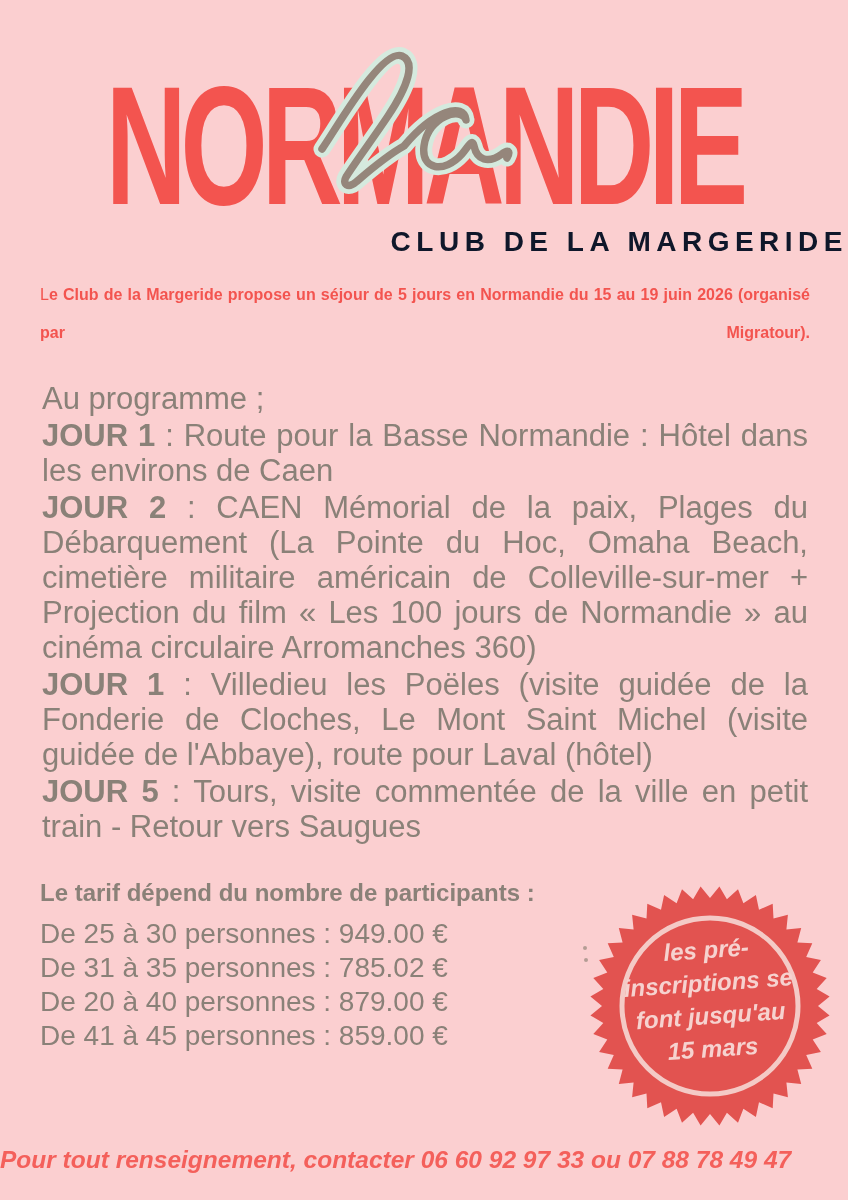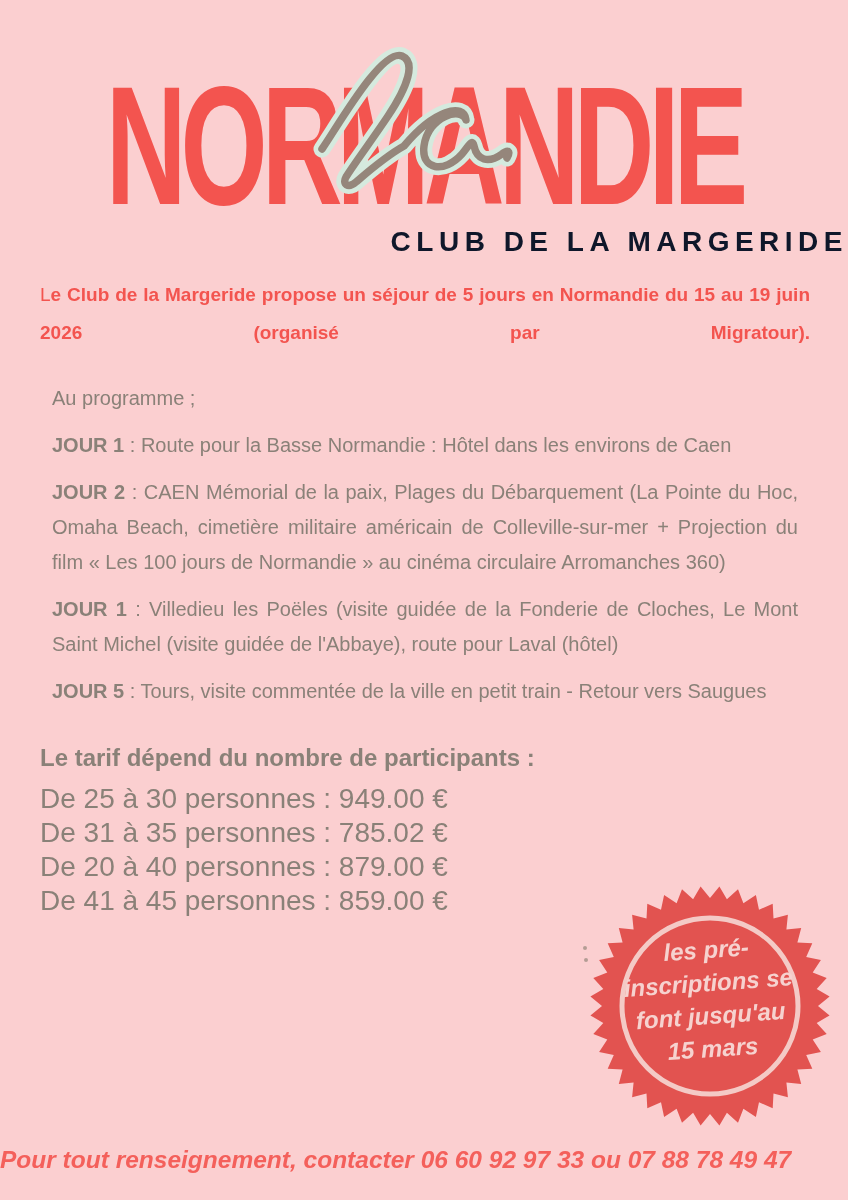--- a/index.html
+++ b/index.html
@@ -18,26 +18,26 @@
   .script-la{position:absolute;left:312px;top:34px;z-index:2;}
   .sr-only{position:absolute;width:1px;height:1px;overflow:hidden;clip:rect(0 0 0 0);}
   .subtitle{
     position:absolute;top:226px;left:0;width:100%;text-align:right;
     font-size:28px;font-weight:700;letter-spacing:5.5px;color:#0f172a;z-index:1;
   }
 
   
   .content{position:absolute;left:40px;width:770px;top:276px;}
   .intro{
-    margin:0 0 29px;font-size:19px;line-height:38px;font-weight:700;
+    margin:0 0 29px;font-size:16px;line-height:38px;font-weight:700;
     color:#f3544f;text-align:justify;text-align-last:justify;
   }
   .intro .first-letter{font-weight:400;}
   .body-gray{color:#8a8178;}
-  .program p{margin:12px;font-size:20px;line-height:35px;text-align:justify;}
+  .program p{margin:2px;font-size:31px;line-height:35px;text-align:justify;}
   .program .prog-heading{text-align:left;}
   .day-label{font-weight:700;}
 
   .pricing{margin-top:31px;}
   .pricing-heading{margin:0 0 7px;font-size:24px;line-height:35px;font-weight:700;color:#8a8178;}
   .price-row{font-size:28px;line-height:34px;color:#8a8178;}
 
   
   .stamp{position:absolute;left:588px;top:884px;width:244px;height:244px;z-index:3;}
   .stamp svg{display:block;}

